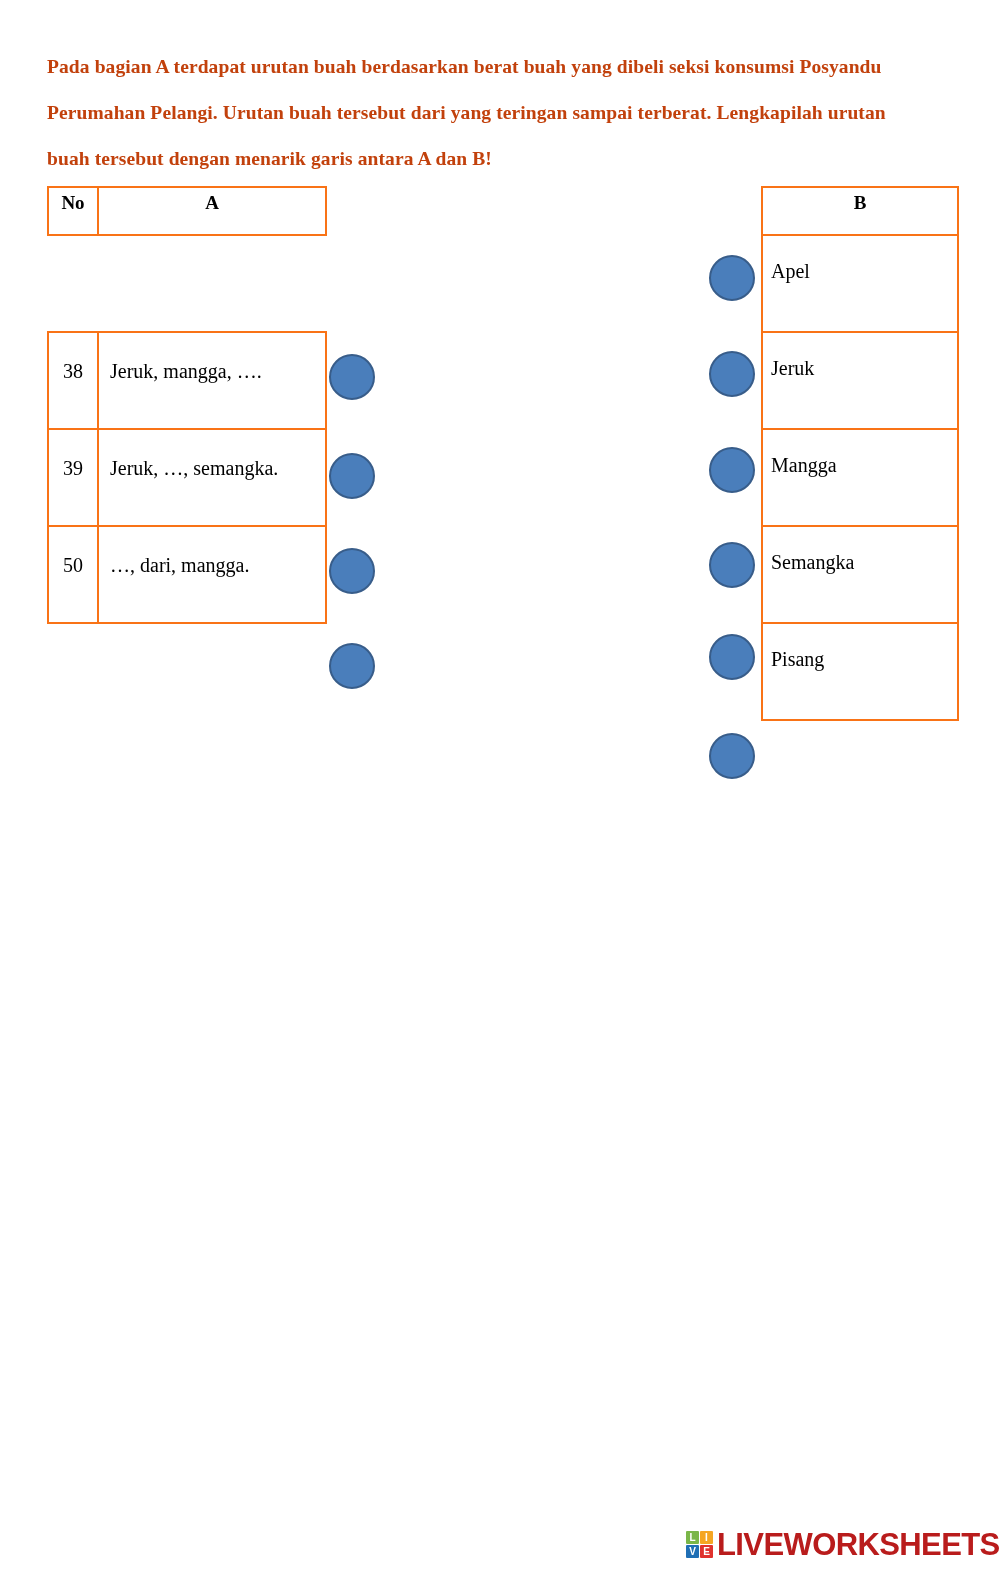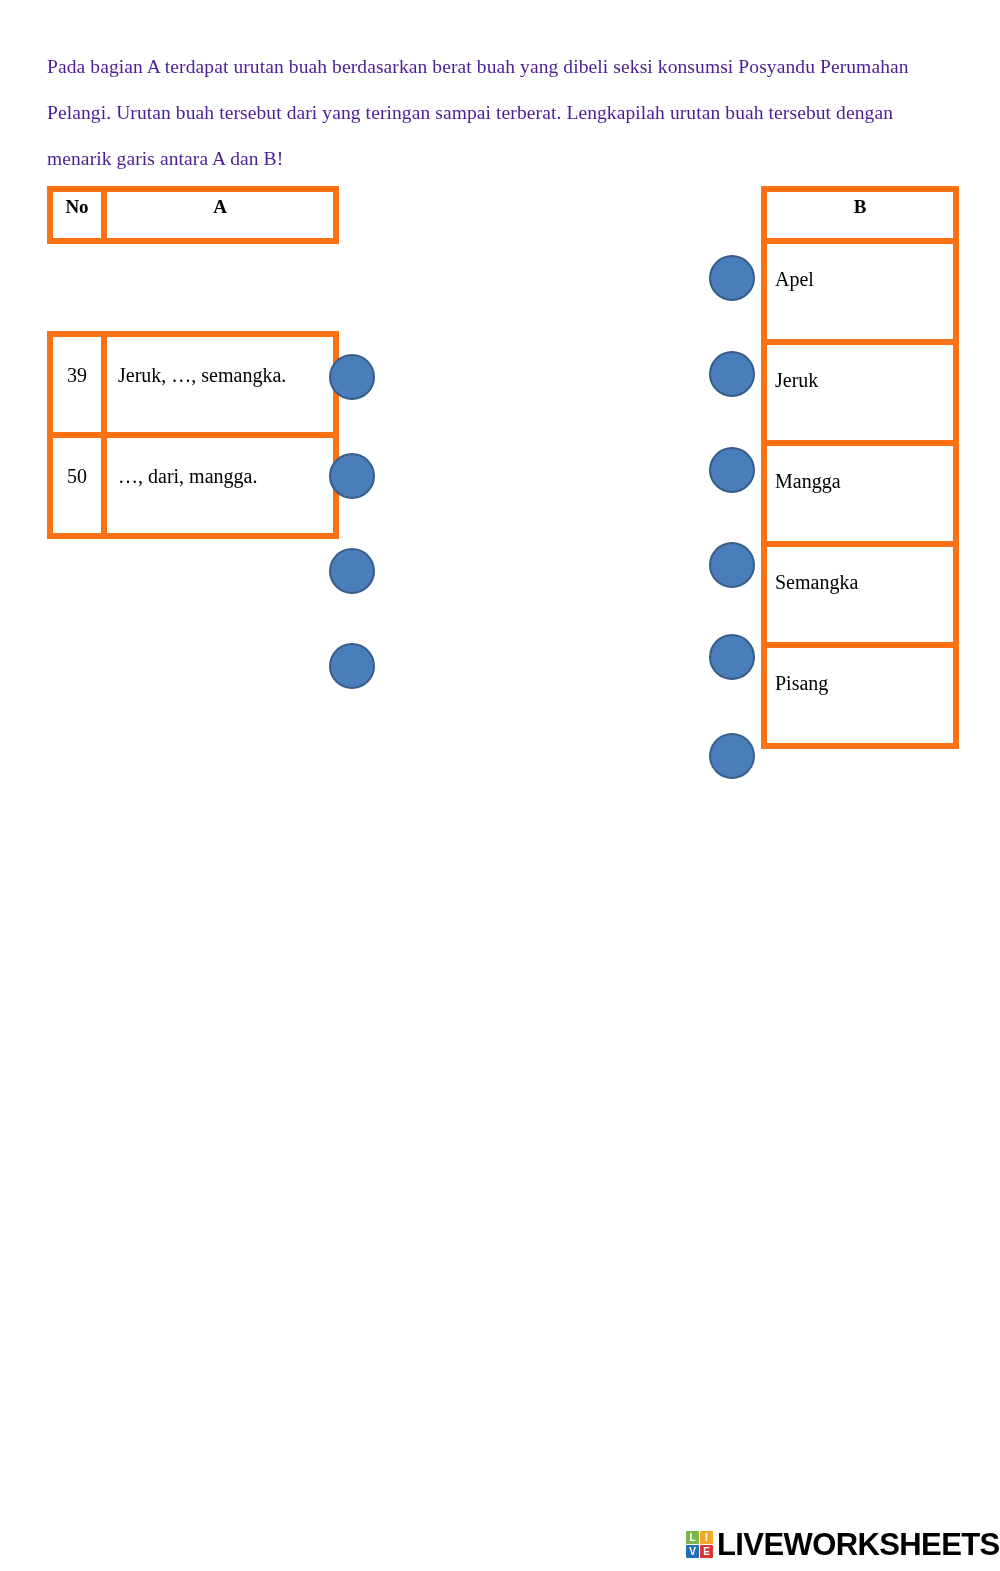--- a/index.html
+++ b/index.html
@@ -15,36 +15,36 @@
     color: #000000;
     overflow: hidden;
   }
 
   
   #instructions {
     position: absolute;
     left: 47px;
     top: 44px;
     width: 870px;
-    font-weight: normal;
+    font-weight: bold;
     font-size: 19.5px;
     line-height: 46px;
-    color: #4c1d95;
+    color: #c2410c;
     letter-spacing: 0.1px;
   }
 
   
   .wtable {
     position: absolute;
     border-collapse: collapse;
     table-layout: fixed;
     background: #ffffff;
   }
   .wtable td, .wtable th {
-    border: 6px solid #f97316;
+    border: 2px solid #f97316;
     padding: 0;
     vertical-align: top;
     font-weight: normal;
     font-size: 20px;
   }
 
   
   #table-a-header {
     left: 47px;
     top: 186px;
@@ -200,20 +200,28 @@
     </td>
     <td class="col-a">
       <div class="hcell-inner">A</div>
     </td>
   </tr>
 </tbody>
   </table>
 
 <table class="wtable" id="table-a-rows">
   <tbody>
+  <tr>
+    <td class="cell-no">
+      <div class="rowpad-no">38</div>
+    </td>
+    <td class="cell-txt">
+      <div class="rowpad-txt">Jeruk, mangga, ….</div>
+    </td>
+  </tr>
   <tr>
     <td class="cell-no">
       <div class="rowpad-no">39</div>
     </td>
     <td class="cell-txt">
       <div class="rowpad-txt">Jeruk, …, semangka.</div>
     </td>
   </tr>
   <tr>
     <td class="cell-no">
@@ -273,14 +281,14 @@
 <div class="dot" id="dot-b-pisang" style="background: rgb(74, 126, 187); border-color: rgb(56, 93, 138);"></div>
 <div class="dot" id="dot-b-semangka" style="background: rgb(74, 126, 187); border-color: rgb(56, 93, 138);"></div>
 
 <div id="lw-logo">
   <div id="lw-tiles">
     <span class="tile-l" style="background: rgb(122, 182, 72);">L</span>
     <span class="tile-i" style="background: rgb(245, 166, 35);">I</span>
     <span class="tile-v" style="background: rgb(31, 111, 181);">V</span>
     <span class="tile-e" style="background: rgb(224, 50, 46);">E</span>
   </div>
-  <div id="lw-wordmark" style="color: #000000;">LIVEWORKSHEETS</div>
+  <div id="lw-wordmark" style="color: #b91c1c;">LIVEWORKSHEETS</div>
 </div>
 
 </body></html>

